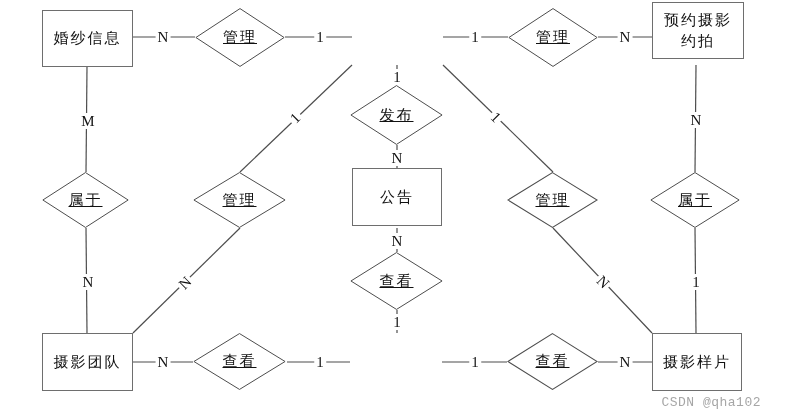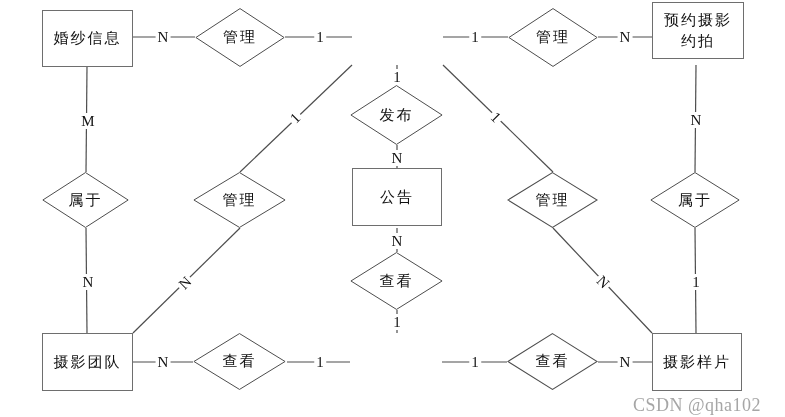--- a/index.html
+++ b/index.html
@@ -7,32 +7,32 @@
     position:relative;width:771px;height:417px;background:#ffffff;overflow:hidden;
     font-family:"Liberation Serif","DejaVu Serif",serif;color:#111;
   }
   .wires{position:absolute;left:0;top:0;width:785px;height:417px;}
   .entity{
     position:absolute;box-sizing:border-box;border:1px solid #6e6e6e;background:#fff;
     display:flex;align-items:center;justify-content:center;text-align:center;
     font-size:15px;letter-spacing:2px;line-height:21px;z-index:2;
   }
   .entity span{padding:0 5px;}
-  .diamond{position:absolute;display:flex;align-items:center;justify-content:center;z-index:2;}
+  .diamond{position:absolute;display:flex;align-items:center;justify-content:center;z-index:2;text-decoration:underline;}
   .diamond svg{position:absolute;left:0;top:0;width:100%;height:100%;}
   .diamond span{position:relative;font-size:15px;letter-spacing:2px;z-index:1;}
   .card{
     position:absolute;transform:translate(-50%,-50%);background:#fff;
     padding:0 2px;font-size:15px;line-height:16px;z-index:3;
   }
   .card.rot-l{transform:translate(-50%,-50%) rotate(-45deg);}
   .card.rot-r{transform:translate(-50%,-50%) rotate(45deg);}
   .watermark{
-    position:absolute;right:10px;top:395px;font-size:18px;color:#a6a6a6;
-    font-family:Liberation Serif, serif;letter-spacing:.5px;z-index:4;
+    position:absolute;right:10px;top:395px;font-size:13px;color:#a6a6a6;
+    font-family:Liberation Mono, monospace;letter-spacing:.5px;z-index:4;
   }
 </style>
 </head>
 <body>
 
 <div class="stage">
 
   <svg class="wires" viewBox="0 0 785 417">
     <g stroke="#4d4d4d" stroke-width="1.2" fill="none">
       <line x1="133" y1="37" x2="195" y2="37"></line>

